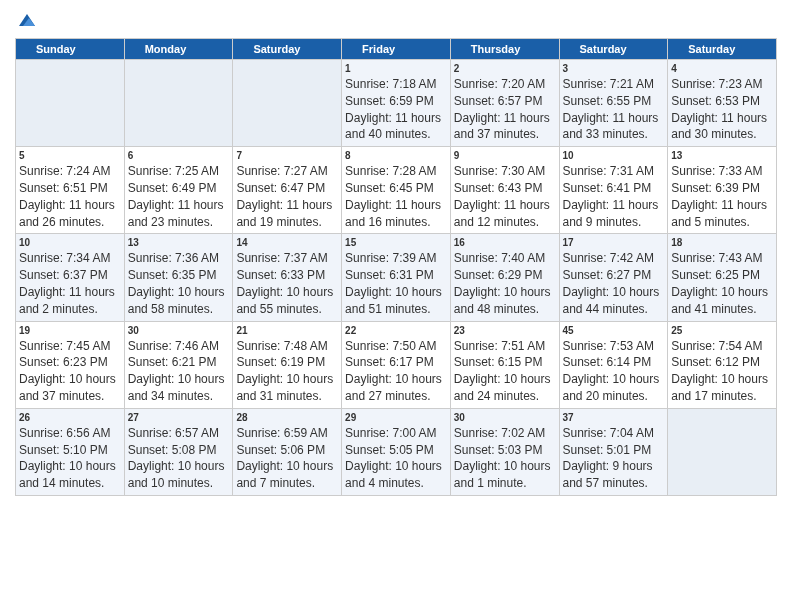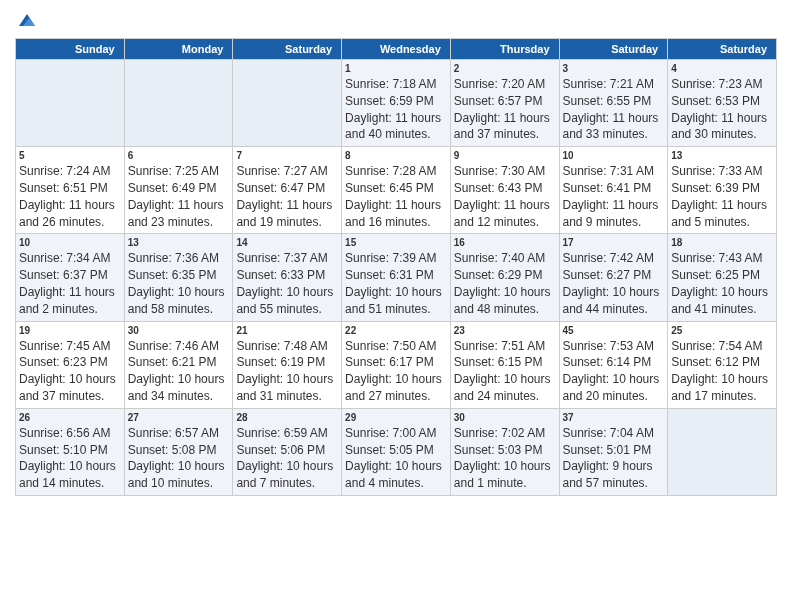--- a/index.html
+++ b/index.html
@@ -60,22 +60,22 @@
     }
     .calendar {
       width: 100%;
       border-collapse: collapse;
       table-layout: fixed;
     }
     .calendar th {
       background: #1a5fa8;
       color: #fff;
       font-size: 11px;
-      padding: 4px 9px;
-      text-align: right;
+      padding: 4px 20px;
+      text-align: left;
       font-weight: bold;
       border: 1px solid #ccc;
     }
     .calendar td {
       vertical-align: top;
       font-size: 9px;
       color: #333;
       border: 1px solid #ccc;
       padding: 3px 3px;
       height: 85px;
@@ -124,21 +124,21 @@
       <div class="location"></div>
     </div>
   </div>
 
   <table class="calendar">
     <thead>
       <tr>
       <th>Sunday</th>
           <th>Monday</th>
           <th>Saturday</th>
-          <th>Wednesday</th>
+          <th>Friday</th>
           <th>Thursday</th>
           <th>Saturday</th>
           <th>Saturday</th>
         </tr>
     </thead>
   <tbody>
         <tr>
           <td class="empty-cell"></td>
           <td class="empty-cell"></td>
           <td class="empty-cell"></td>

